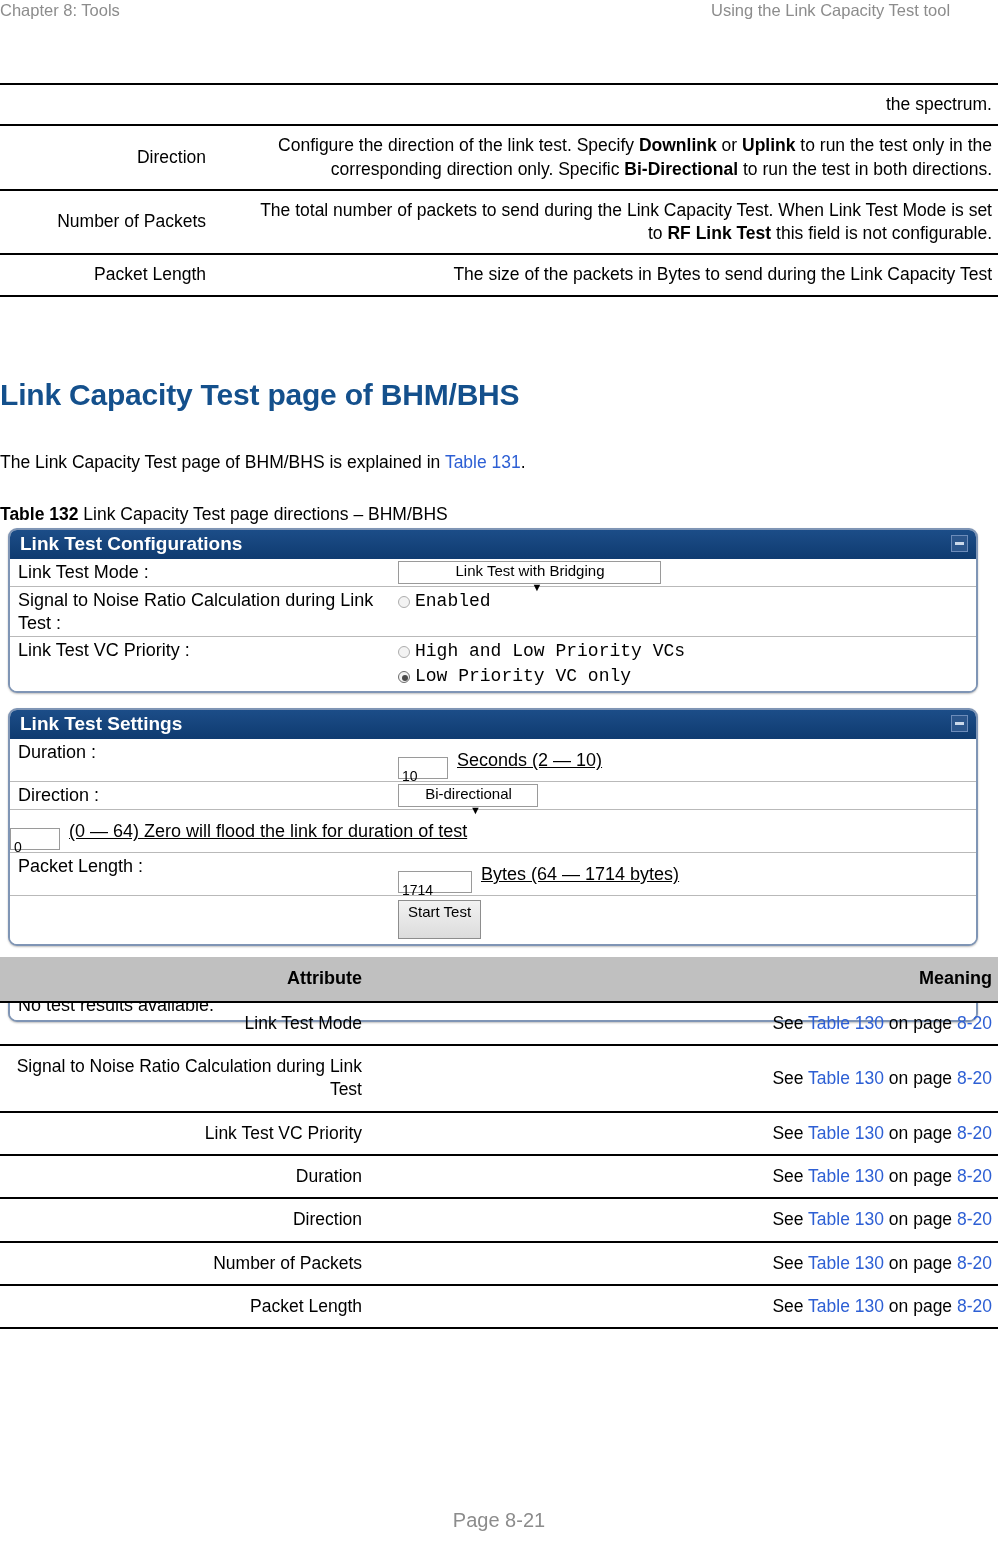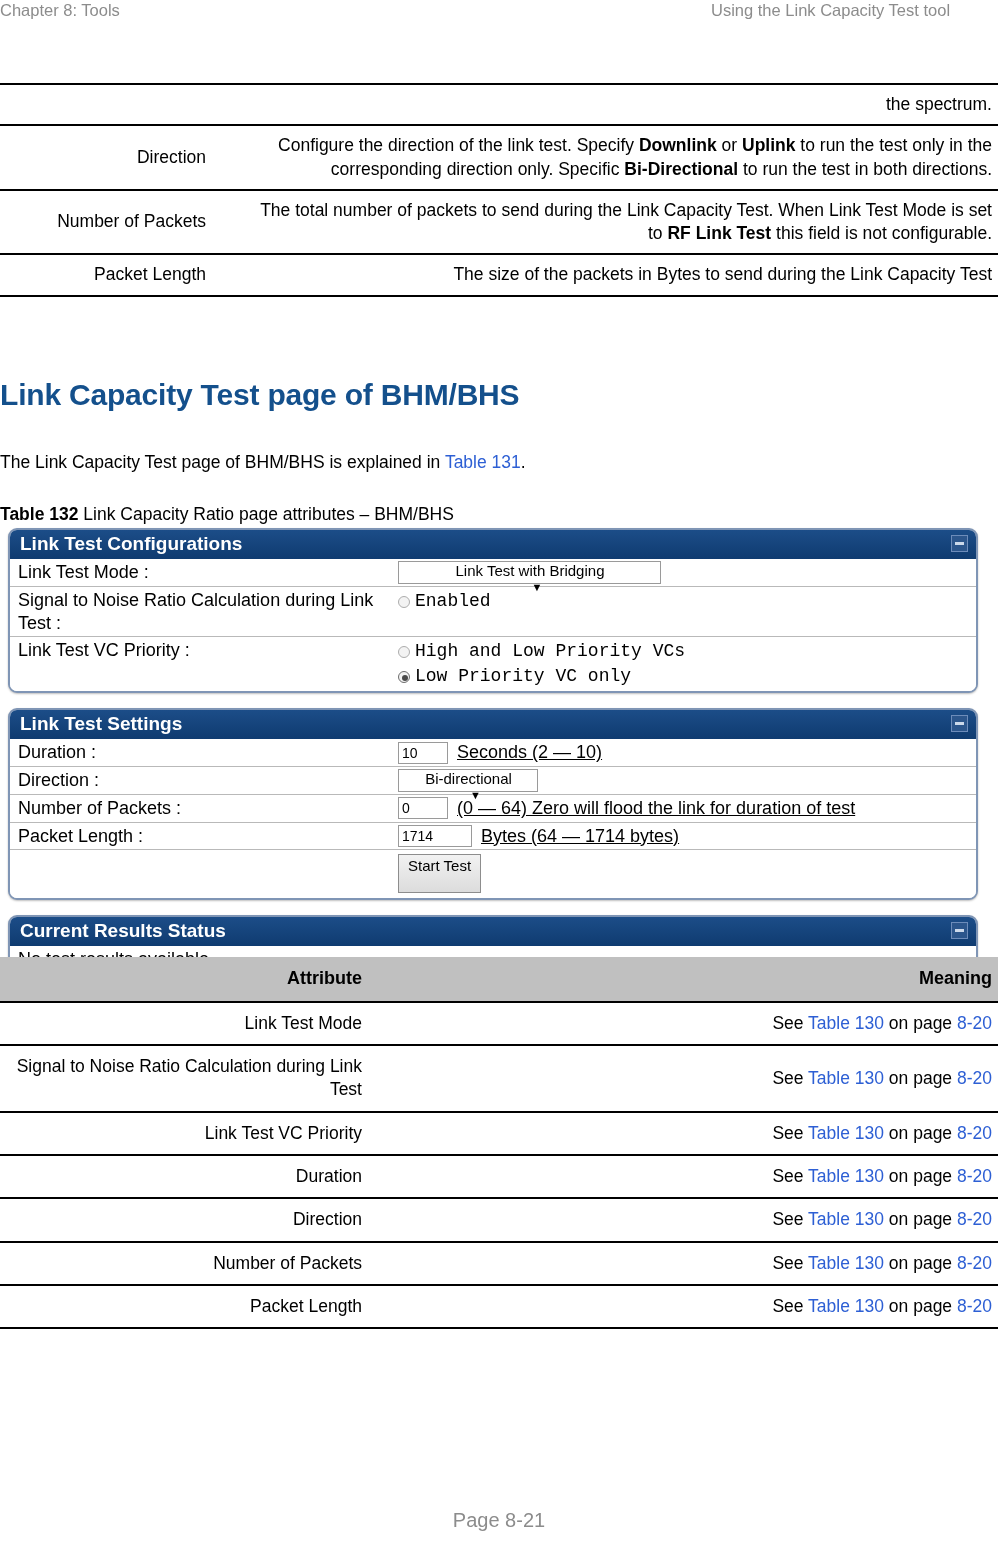--- a/index.html
+++ b/index.html
@@ -165,23 +165,24 @@
   .sel.w-mode { width: 263px; }
   .sel.w-dir  { width: 140px; }
 
   .txtbox {
     display: inline-block;
     border: 1px solid #9a9a9a;
     background: #fff;
     height: 22px;
     font-size: 14px;
     line-height: 20px;
-    padding: 0 3px;
+    padding: 8px 3px;
     color: #000;
     vertical-align: middle;
+    margin-top: 16px;
   }
   .txtbox.w-dur { width: 50px; }
   .txtbox.w-num { width: 50px; }
   .txtbox.w-len { width: 74px; }
   .hint { margin-left: 9px; font-size: 18px; text-decoration: underline; }
 
   .radio-line {
     display: flex; align-items: center;
     font-size: 18px;
     line-height: 1.28;
@@ -276,21 +277,21 @@
     </tbody>
 </table>
 
 <div class="sec-heading">Link Capacity Test page of BHM/BHS</div>
 
 <div class="body-para">
   <span>The Link Capacity Test page of BHM/BHS is explained in </span><span class="xref">Table 131</span><span>.</span>
 </div>
 
 <div class="tbl-caption">
-  <span class="num">Table 132</span><span>  Link Capacity Ratio page attributes – BHM/BHS</span>
+  <span class="num">Table 132</span><span>  Link Capacity Test page directions – BHM/BHS</span>
 </div>
 
 <div class="shot">
 
   <div class="panel">
     <div class="panel-title">
       <span>Link Test Configurations</span>
       <span class="collapse-btn">
           <i></i>
         </span>
@@ -355,21 +356,20 @@
         <div class="lbl">Direction :</div>
         <div class="val">
           <span class="sel w-dir">
             <span>Bi-directional</span>
             <span class="caret">▼</span>
           </span>
         </div>
       </div>
 
       <div class="row">
-        <div class="lbl">Number of Packets :</div>
         <div class="val">
           <span class="txtbox w-num">0</span>
           <span class="hint">(0 — 64) Zero will flood the link for duration of test</span>
         </div>
       </div>
 
       <div class="row">
         <div class="lbl">Packet Length :</div>
         <div class="val">
           <span class="txtbox w-len">1714</span>

